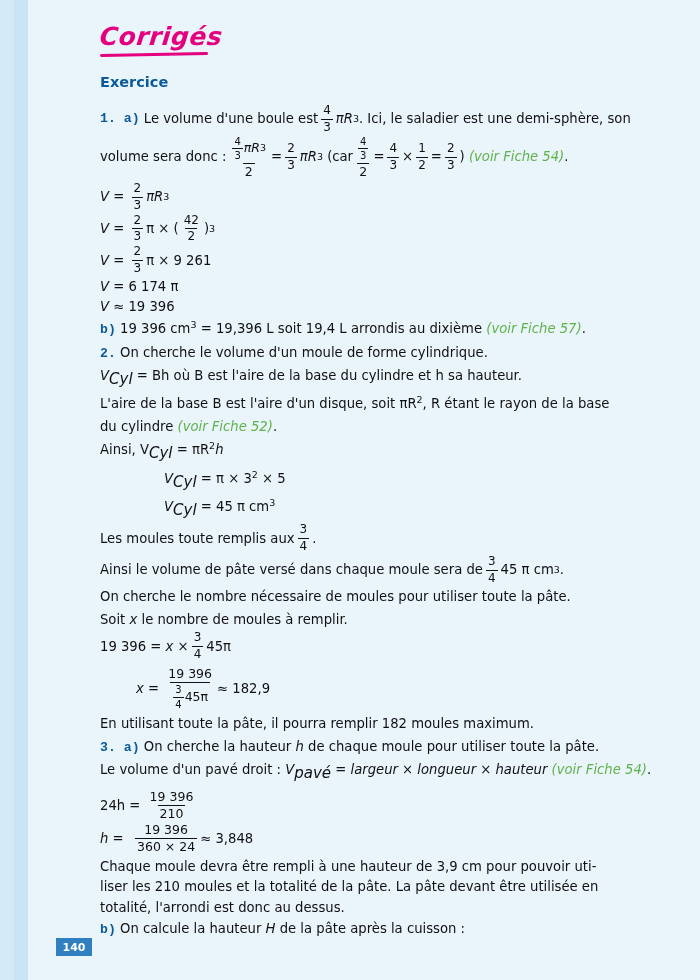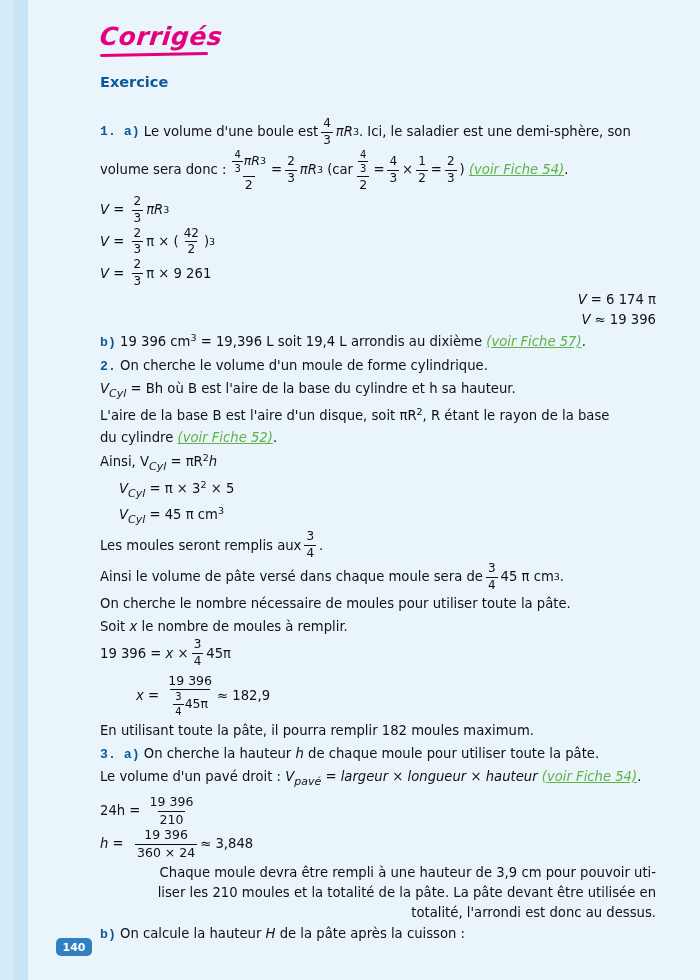--- a/index.html
+++ b/index.html
@@ -56,40 +56,39 @@
     height: 3px;
     background: #e4007f;
     border-radius: 2px;
     margin: 0 0 18px 4px;
     transform: rotate(-1deg);
   }
   .exercice {
     font-size: 14.5px;
     font-weight: bold;
     color: #0a5a9c;
-    margin: 0 0 27px 4px;
+    margin: 0 0 14px 4px;
   }
   .body-text {
     font-size: 13.2px;
     color: #111111;
     line-height: 1.62;
     margin: 0 0 1px 4px;
   }
   .blue {
     color: #0a5a9c;
     font-weight: bold;
     font-family: Liberation Mono, monospace;
   }
   .green {
     color: #5fb24a;
     font-style: italic;
-    text-decoration: underline;
   }
   .it { font-style: italic; }
-  .indent1 { margin-left: 23px; }
+  .indent1 { margin-left: 68px; }
   .row {
     display: flex;
     align-items: center;
     flex-wrap: wrap;
     font-size: 13.2px;
     color: #111111;
     margin: 0 0 1px 4px;
     line-height: 1.5;
   }
   .row.spaced { margin-bottom: 3px; }
@@ -104,37 +103,37 @@
   }
   .frac .num {
     padding: 0 2px 1px 2px;
   }
   .frac .den {
     border-top: 1px solid #111111;
     padding: 1px 2px 0 2px;
   }
   .frac.big { font-size: 12.5px; }
   .sup { font-size: 9.5px; vertical-align: super; }
-  .sub { font-size: 11px; vertical-align: sub; }
+  .sub { font-size: 15px; vertical-align: sub; }
   .pagenum {
     position: absolute;
     left: 56px;
     bottom: 24px;
     width: 36px;
     height: 18px;
     background: #2f7fc1;
     color: #ffffff;
     font-size: 11px;
     font-weight: bold;
     display: flex;
     align-items: center;
     justify-content: center;
-    border-radius: 5px;
-  }
-  .tight { line-height: 1.45; text-align: right; }
+    border-radius: 0;
+  }
+  .tight { line-height: 1.45; }
   .gap-top { margin-top: 5px; }
 </style>
 </head>
 <body>
 
 <div class="page">
   <div class="left-bar">
     <div class="left-bar-inner"></div>
   </div>
 
@@ -299,21 +298,21 @@
       <span>=  π × 3</span><span class="sup">2</span>
       <span>× 5</span>
     </div>
 
     <div class="body-text indent1">
       <span class="it">V</span><span class="sub it">Cyl</span>
       <span>= 45 π  cm</span><span class="sup">3</span>
     </div>
 
     <div class="row">
-      <span>Les moules seront remplis aux</span>
+      <span>Les moules toute remplis aux</span>
       <span class="frac">
         <span class="num">3</span>
         <span class="den">4</span>
       </span>
       <span>.</span>
     </div>
 
     <div class="row">
       <span>Ainsi le volume de pâte versé dans chaque moule sera de</span>
       <span class="frac">

